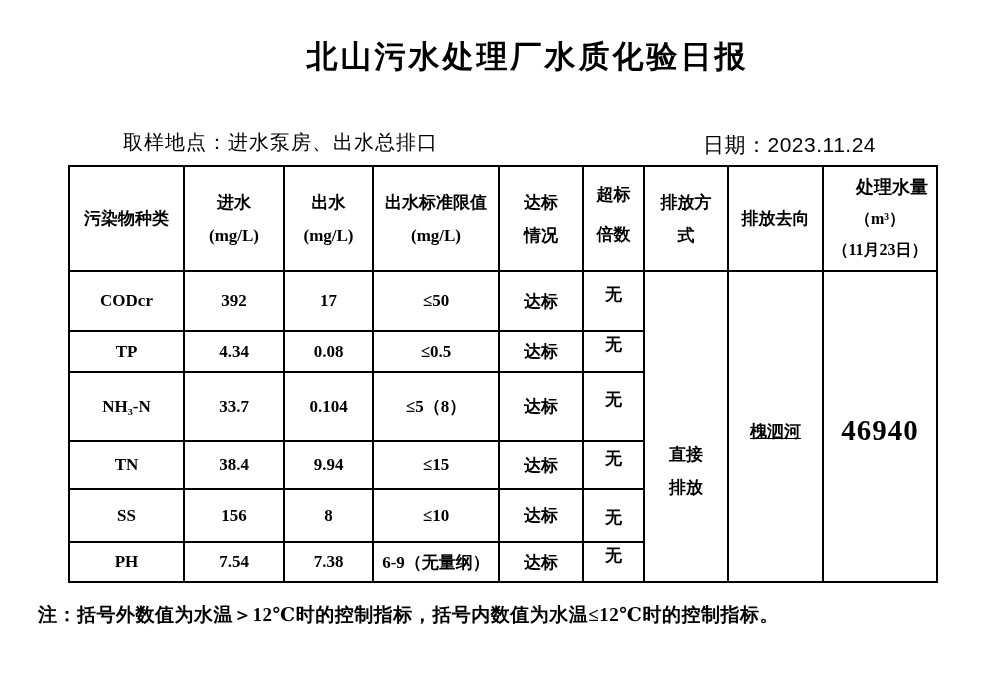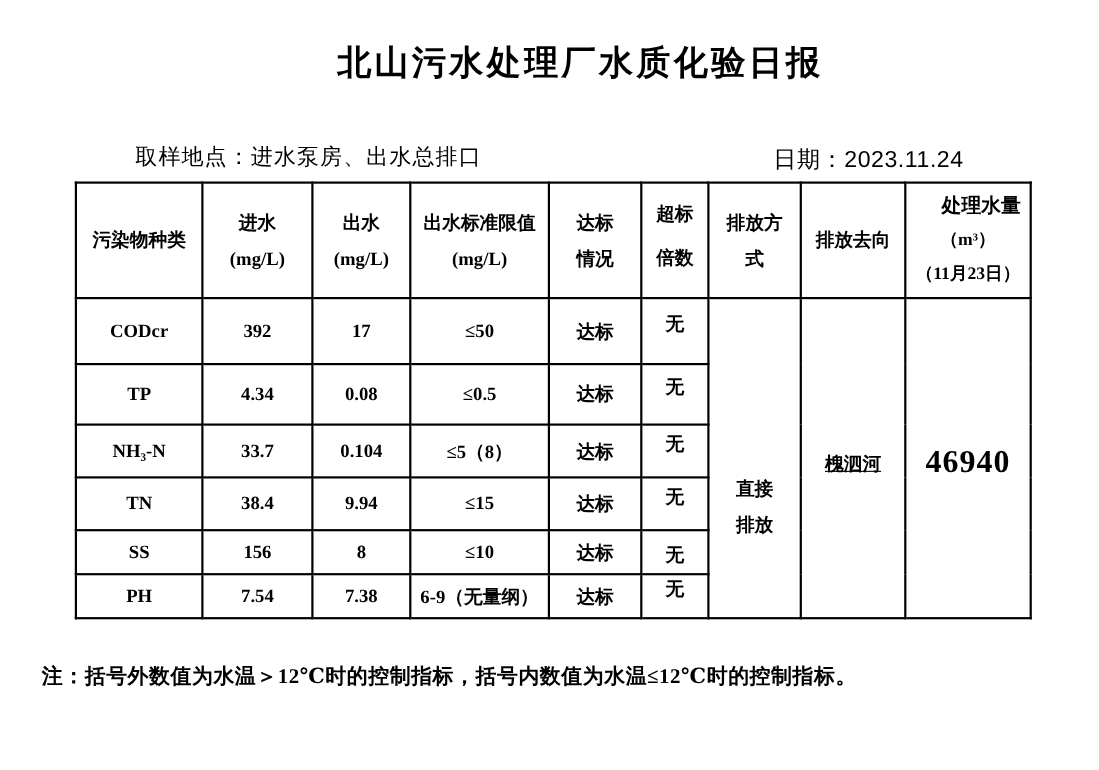--- a/index.html
+++ b/index.html
@@ -27,24 +27,24 @@
     border:2px solid #000;
   }
   .report th,.report td{
     border:2px solid #000;
     text-align:center;vertical-align:middle;
     font-size:17px;font-weight:bold;padding:0;
     font-family:"Liberation Serif","DejaVu Serif",serif;
   }
   .report thead tr{height:105px;}
   .report tbody tr:nth-child(1){height:60px;}
-  .report tbody tr:nth-child(2){height:55px;}
-  .report tbody tr:nth-child(3){height:48px;}
+  .report tbody tr:nth-child(2){height:41px;}
+  .report tbody tr:nth-child(3){height:69px;}
   .report tbody tr:nth-child(4){height:48px;}
-  .report tbody tr:nth-child(5){height:40px;}
+  .report tbody tr:nth-child(5){height:53px;}
   .report tbody tr:nth-child(6){height:40px;}
   .hl{display:block;line-height:33px;}
   th.h-exceed{vertical-align:top;padding-top:8px;}
   th.h-exceed .hl{line-height:40px;}
   th.h-volume .hl{line-height:31px;font-size:16px;}
   th.h-volume .hl:first-child{font-size:18px;margin-left:24px;}
   .exceed-txt{display:inline-block;transform:translateY(-7px);}
   .exceed-low{display:inline-block;transform:translateY(2px);}
   .method-block{display:inline-block;line-height:40px;transform:translateY(28px);margin-top:33px;}
   .dest-txt{display:inline-block;transform:translateY(5px);text-decoration:underline;}

